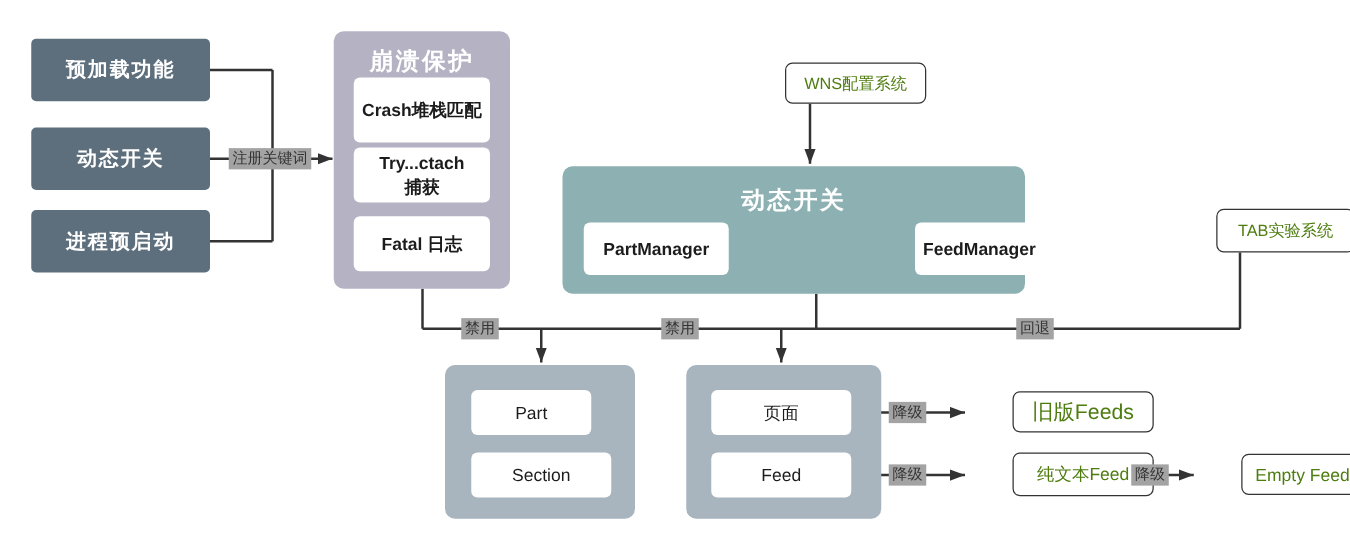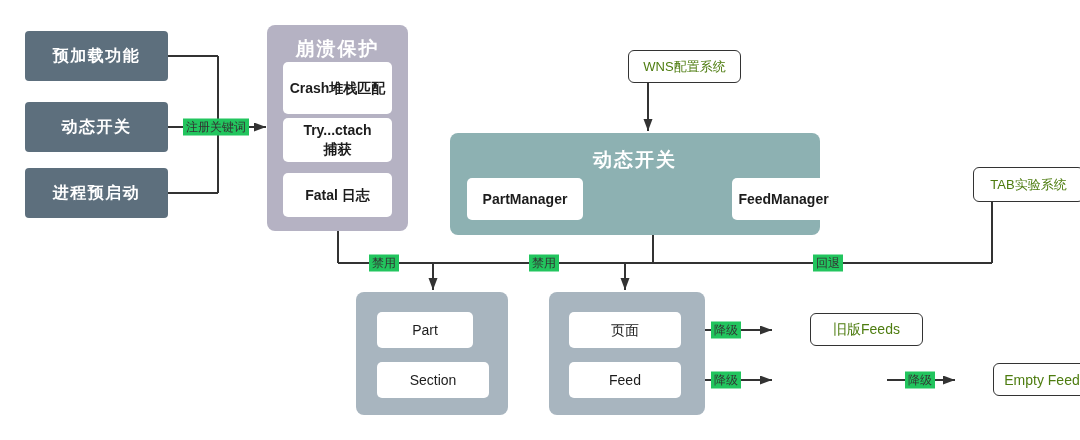--- a/index.html
+++ b/index.html
@@ -45,21 +45,21 @@
   }
   .white-box.regular { font-weight:400; }
   .outline-box {
     position:absolute; background:#fff;
     border:1.5px solid #333; border-radius:6px;
     display:flex; align-items:center; justify-content:center;
     font-size:13px; color:#4d7c0f; z-index:2; white-space:nowrap;margin-left:36px;
   }
   .edge-label {
     position:absolute; transform:translate(-50%,-50%);
-    background:#22c55e; padding:0 3px;
+    background:#a3a3a3; padding:0 3px;
     font-size:12px; color:#333; z-index:3; white-space:nowrap;
   }
 </style>
 </head>
 <body>
 
 <div class="canvas">
 
   <svg class="wires" width="1080" height="440">
     <defs>
@@ -110,21 +110,22 @@
   <div class="container bottomc" style="left:356px; top:292px; width:152px; height:123px;">
     <div class="white-box regular" style="left:21px; top:20px; width:96px; height:36px;">Part</div>
     <div class="white-box regular" style="left:21px; top:70px; width:112px; height:36px;">Section</div>
   </div>
 
   <div class="container bottomc" style="left:549px; top:292px; width:156px; height:123px;">
     <div class="white-box regular" style="left:20px; top:20px; width:112px; height:36px;">页面</div>
     <div class="white-box regular" style="left:20px; top:70px; width:112px; height:36px;">Feed</div>
   </div>
 
-  <div class="outline-box" style="left:774px; top:313px; width:113px; height:33px; font-size:14px;">旧版Feeds</div>
+  <div class="outline-box" style="left:774px; top:313px; width:113px; height:33px; font-size:17px;">旧版Feeds</div>
+  <div class="outline-box" style="left:774px; top:362px; width:113px; height:35px; font-size:14px;">纯文本Feed</div>
   <div class="outline-box" style="left:957px; top:363px; width:98px; height:33px; font-size:14px;">Empty Feed</div>
 
   <div class="edge-label" style="left:216px; top:127px;">注册关键词</div>
   <div class="edge-label" style="left:384px; top:263px;">禁用</div>
   <div class="edge-label" style="left:544px; top:263px;">禁用</div>
   <div class="edge-label" style="left:828px; top:263px;">回退</div>
   <div class="edge-label" style="left:726px; top:330px;">降级</div>
   <div class="edge-label" style="left:726px; top:380px;">降级</div>
   <div class="edge-label" style="left:920px; top:380px;">降级</div>
 

